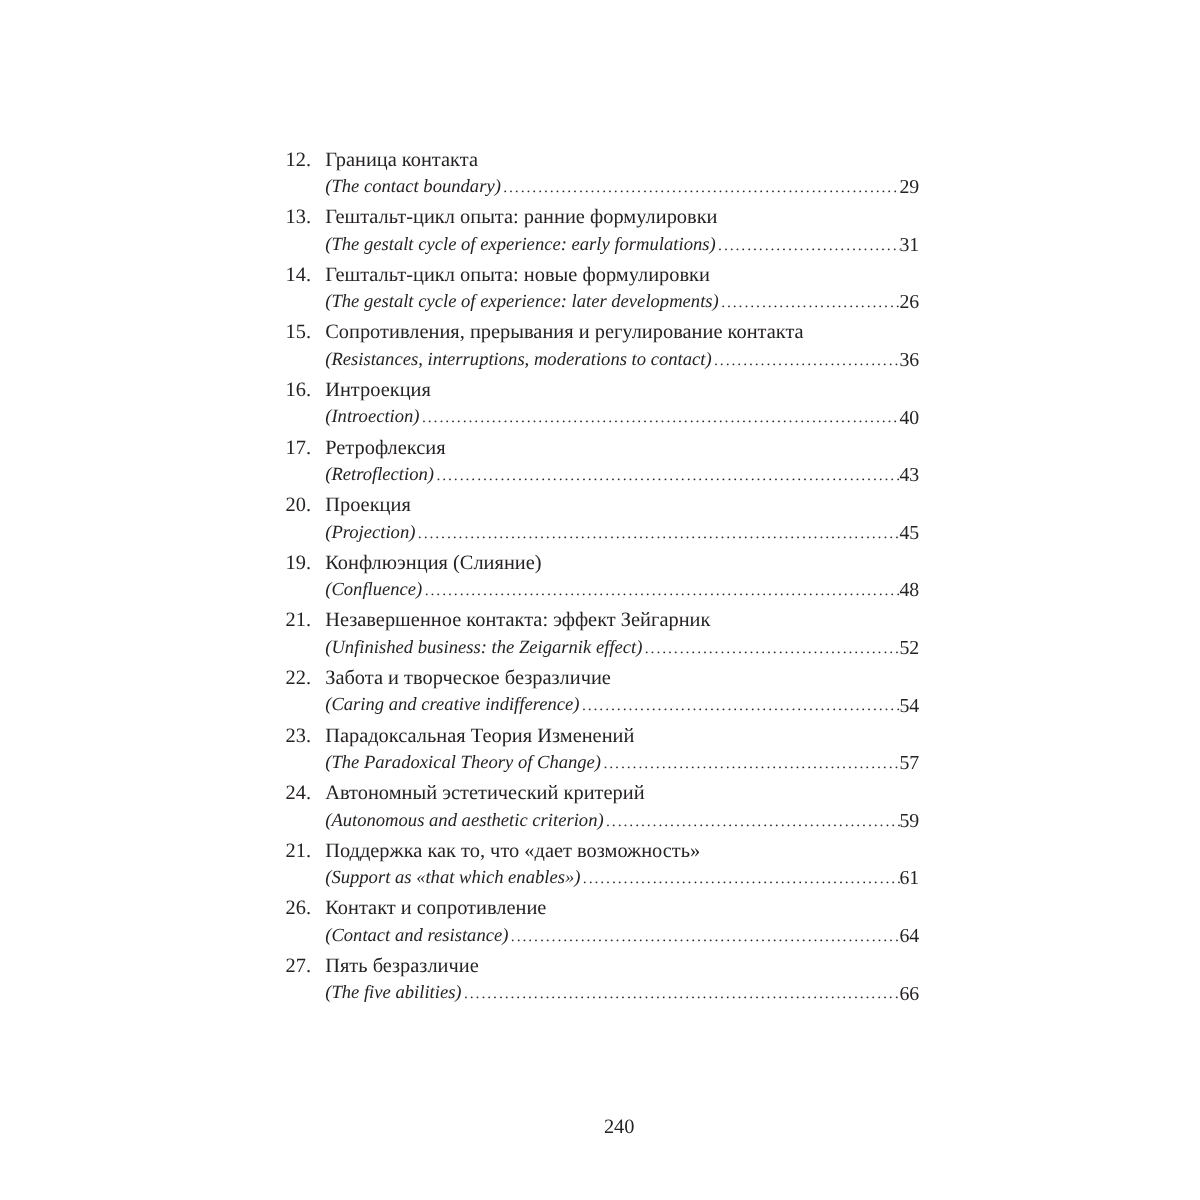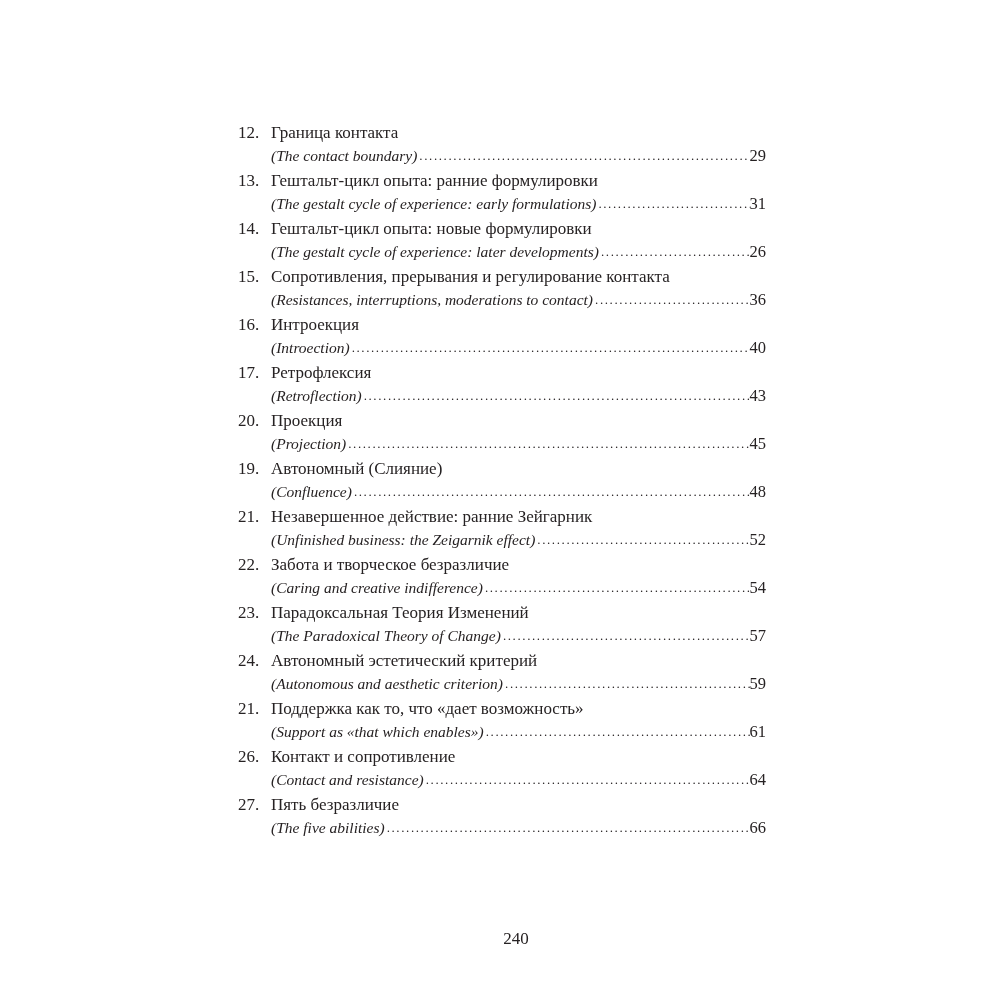--- a/index.html
+++ b/index.html
@@ -163,34 +163,34 @@
       <div class="row2">
         <span class="sub">(Projection)</span>
         <span class="leader"></span>
         <span class="pagenum">45</span>
       </div>
     </div>
 
     <div class="entry">
       <div class="row1">
         <span class="num">19.</span>
-        <span class="title">Автономный (Слияние)</span>
+        <span class="title">Конфлюэнция (Слияние)</span>
       </div>
       <div class="row2">
         <span class="sub">(Confluence)</span>
         <span class="leader"></span>
         <span class="pagenum">48</span>
       </div>
     </div>
 
 
     <div class="entry">
       <div class="row1">
         <span class="num">21.</span>
-        <span class="title">Незавершенное действие: ранние Зейгарник</span>
+        <span class="title">Незавершенное контакта: эффект Зейгарник</span>
       </div>
       <div class="row2">
         <span class="sub">(Unfinished business: the Zeigarnik effect)</span>
         <span class="leader"></span>
         <span class="pagenum">52</span>
       </div>
     </div>
 
     <div class="entry">
       <div class="row1">

